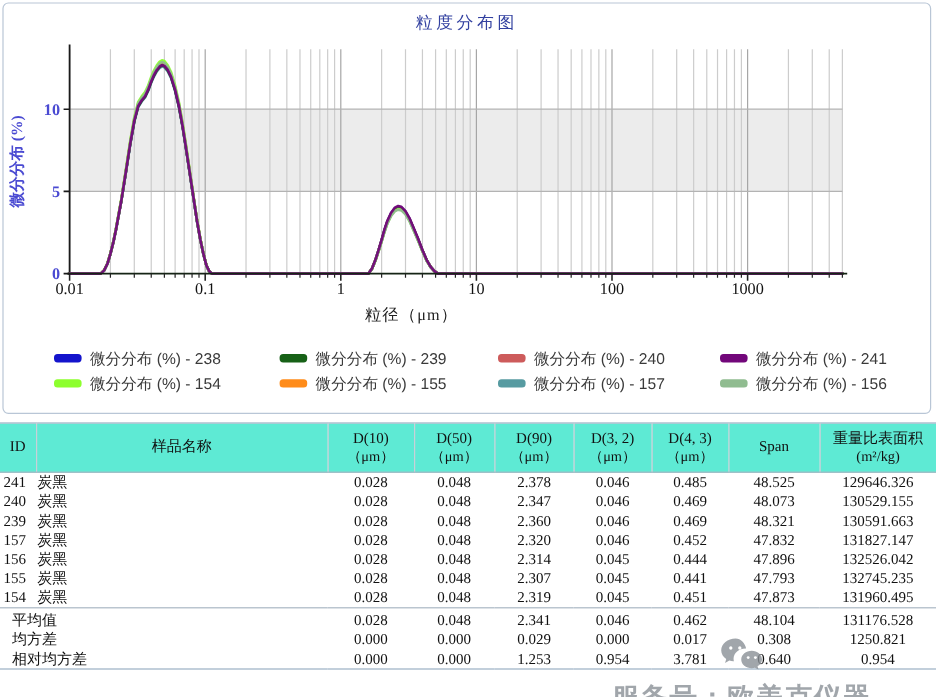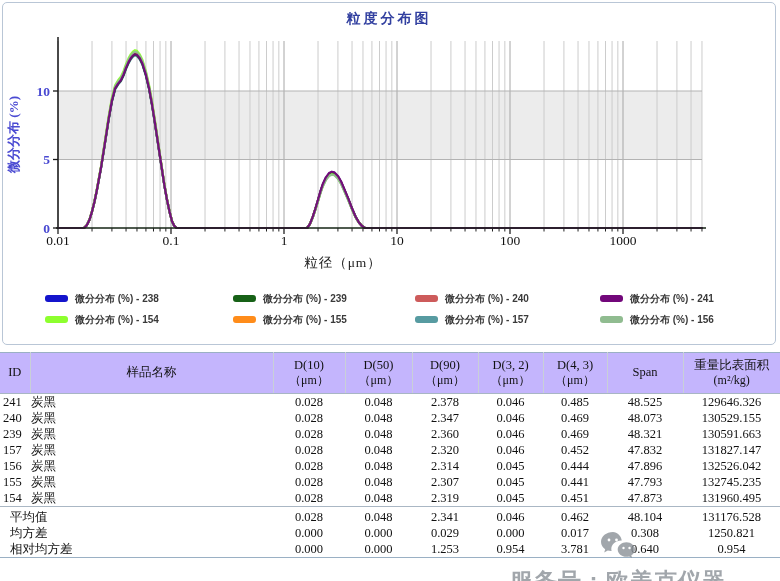--- a/index.html
+++ b/index.html
@@ -6,43 +6,43 @@
   body{
     width:780px;height:581px;position:relative;background:#fff;overflow:hidden;
     font-family:"Liberation Sans","DejaVu Sans",sans-serif;
   }
   
   .chart-panel{
     position:absolute;left:2px;top:2px;width:772px;height:341px;
     border:1px solid #b9c6d6;border-radius:5px;background:#fff;
   }
   .chart-title{
-    text-align:center;margin-top:7px;font-size:14px;font-weight:bold;
+    text-align:center;margin-top:7px;font-size:14px;font-weight:normal;
     color:#3240a0;letter-spacing:3px;
     font-family:"Liberation Serif","DejaVu Serif",serif;
   }
   #chart-svg{position:absolute;left:0;top:26px;}
   #chart-svg text{font-family:"Liberation Serif","DejaVu Serif",serif;}
   
   .legend{
     position:absolute;left:42px;top:286px;width:720px;
     display:grid;grid-template-columns:188px 182px 185px 160px;
     grid-auto-rows:19px;row-gap:2px;align-items:center;
   }
   .legend-item{display:flex;align-items:center;}
   .legend-swatch{width:23px;height:7px;border-radius:3px;margin-right:7px;flex:none;}
-  .legend-label{font-size:10px;font-weight:700;color:#3a3a3a;white-space:nowrap;}
+  .legend-label{font-size:13px;font-weight:400;color:#3a3a3a;white-space:nowrap;}
   
   .result-table{
     position:absolute;left:0;top:352px;width:780px;
     border-collapse:collapse;table-layout:fixed;
     font-family:"Liberation Serif","DejaVu Serif",serif;
     font-size:12.5px;color:#111;
   }
-  .result-table thead tr{background:#c4b5fd;}
+  .result-table thead tr{background:#5eead4;}
   .result-table th{
     border-top:1.5px solid #9ab0c4;border-bottom:1px solid #a8b6c4;
     border-right:1px solid #c9d0d8;
     height:40px;font-weight:normal;text-align:center;vertical-align:middle;
     padding:0;line-height:1.25;
   }
   .result-table th:last-child{border-right:none;}
   .result-table td{
     height:16px;line-height:16px;padding:0;text-align:center;white-space:nowrap;
   }

